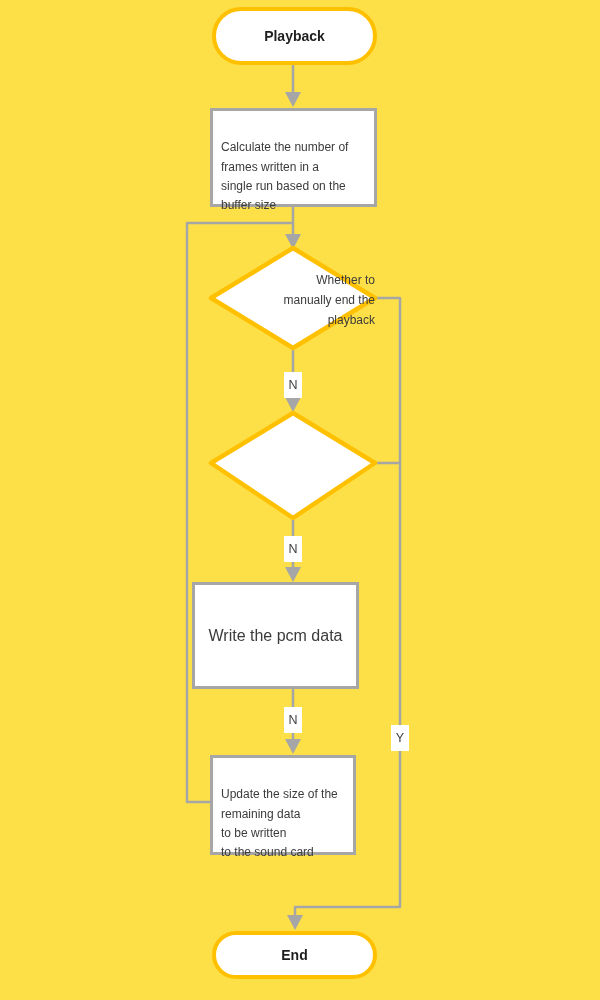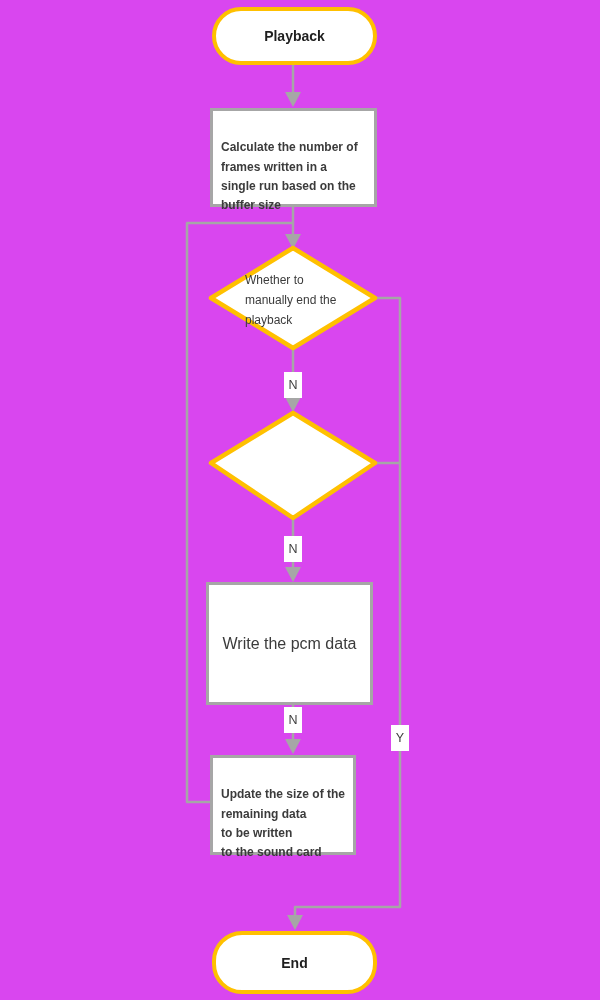--- a/index.html
+++ b/index.html
@@ -5,21 +5,21 @@
   html, body {
     margin: 0;
     padding: 0;
     background: #ffffff;
     font-family: "Liberation Sans", sans-serif;
   }
   .stage {
     position: relative;
     width: 600px;
     height: 1000px;
-    background: #d946ef;
+    background: #fde047;
     overflow: hidden;
   }
   .connectors {
     position: absolute;
     left: 0; top: 0;
     width: 600px; height: 1000px;
   }
   .node {
     position: absolute;
     box-sizing: border-box;
@@ -37,21 +37,20 @@
     color: #1f1f1f;
   }
   .process {
     border: 3px solid #A6A6A6;
     font-size: 12px;
     line-height: 19.3px;
     white-space: pre-line;
   }
   .process.pad {
     padding: 8px 8px 6px 8px;
-    font-weight: bold;
   }
   .process.center {
     display: flex;
     align-items: center;
     justify-content: center;
     font-size: 16px;
     line-height: 20px;
     white-space: normal;
   }
   .diamond-label {
@@ -110,37 +109,37 @@
     <span>Playback</span>
   </div>
 
   <div class="node process pad" style="left:210px; top:108px; width:167px; height:99px;">
     <span>Calculate the number of
 frames written in a
 single run based on the
 buffer size</span>
   </div>
 
-  <div class="diamond-label" style="left:245px; top:270px; width:130px;">Whether to
+  <div class="diamond-label" style="left:245px; top:270px; width:130px;text-align:right;">Whether to
 manually end the
 playback</div>
 
 
-  <div class="node process center" style="left:206px; top:582px; width:167px; height:123px;text-align:right;">
+  <div class="node process center" style="left:192px; top:582px; width:167px; height:107px;text-align:right;">
     <span>Write the pcm data</span>
   </div>
 
   <div class="node process pad" style="left:210px; top:755px; width:146px; height:100px;">
     <span>Update the size of the
 remaining data
 to be written
 to the sound card</span>
   </div>
 
-  <div class="node terminator" style="left:212px; top:931px; width:165px; height:63px;">
+  <div class="node terminator" style="left:212px; top:931px; width:165px; height:48px;">
     <span>End</span>
   </div>
 
   <div class="edge-label" style="left:284px; top:372px;">N</div>
   <div class="edge-label" style="left:284px; top:536px;">N</div>
   <div class="edge-label" style="left:284px; top:707px;">N</div>
   <div class="edge-label" style="left:391px; top:725px;">Y</div>
 
 </div>
 

